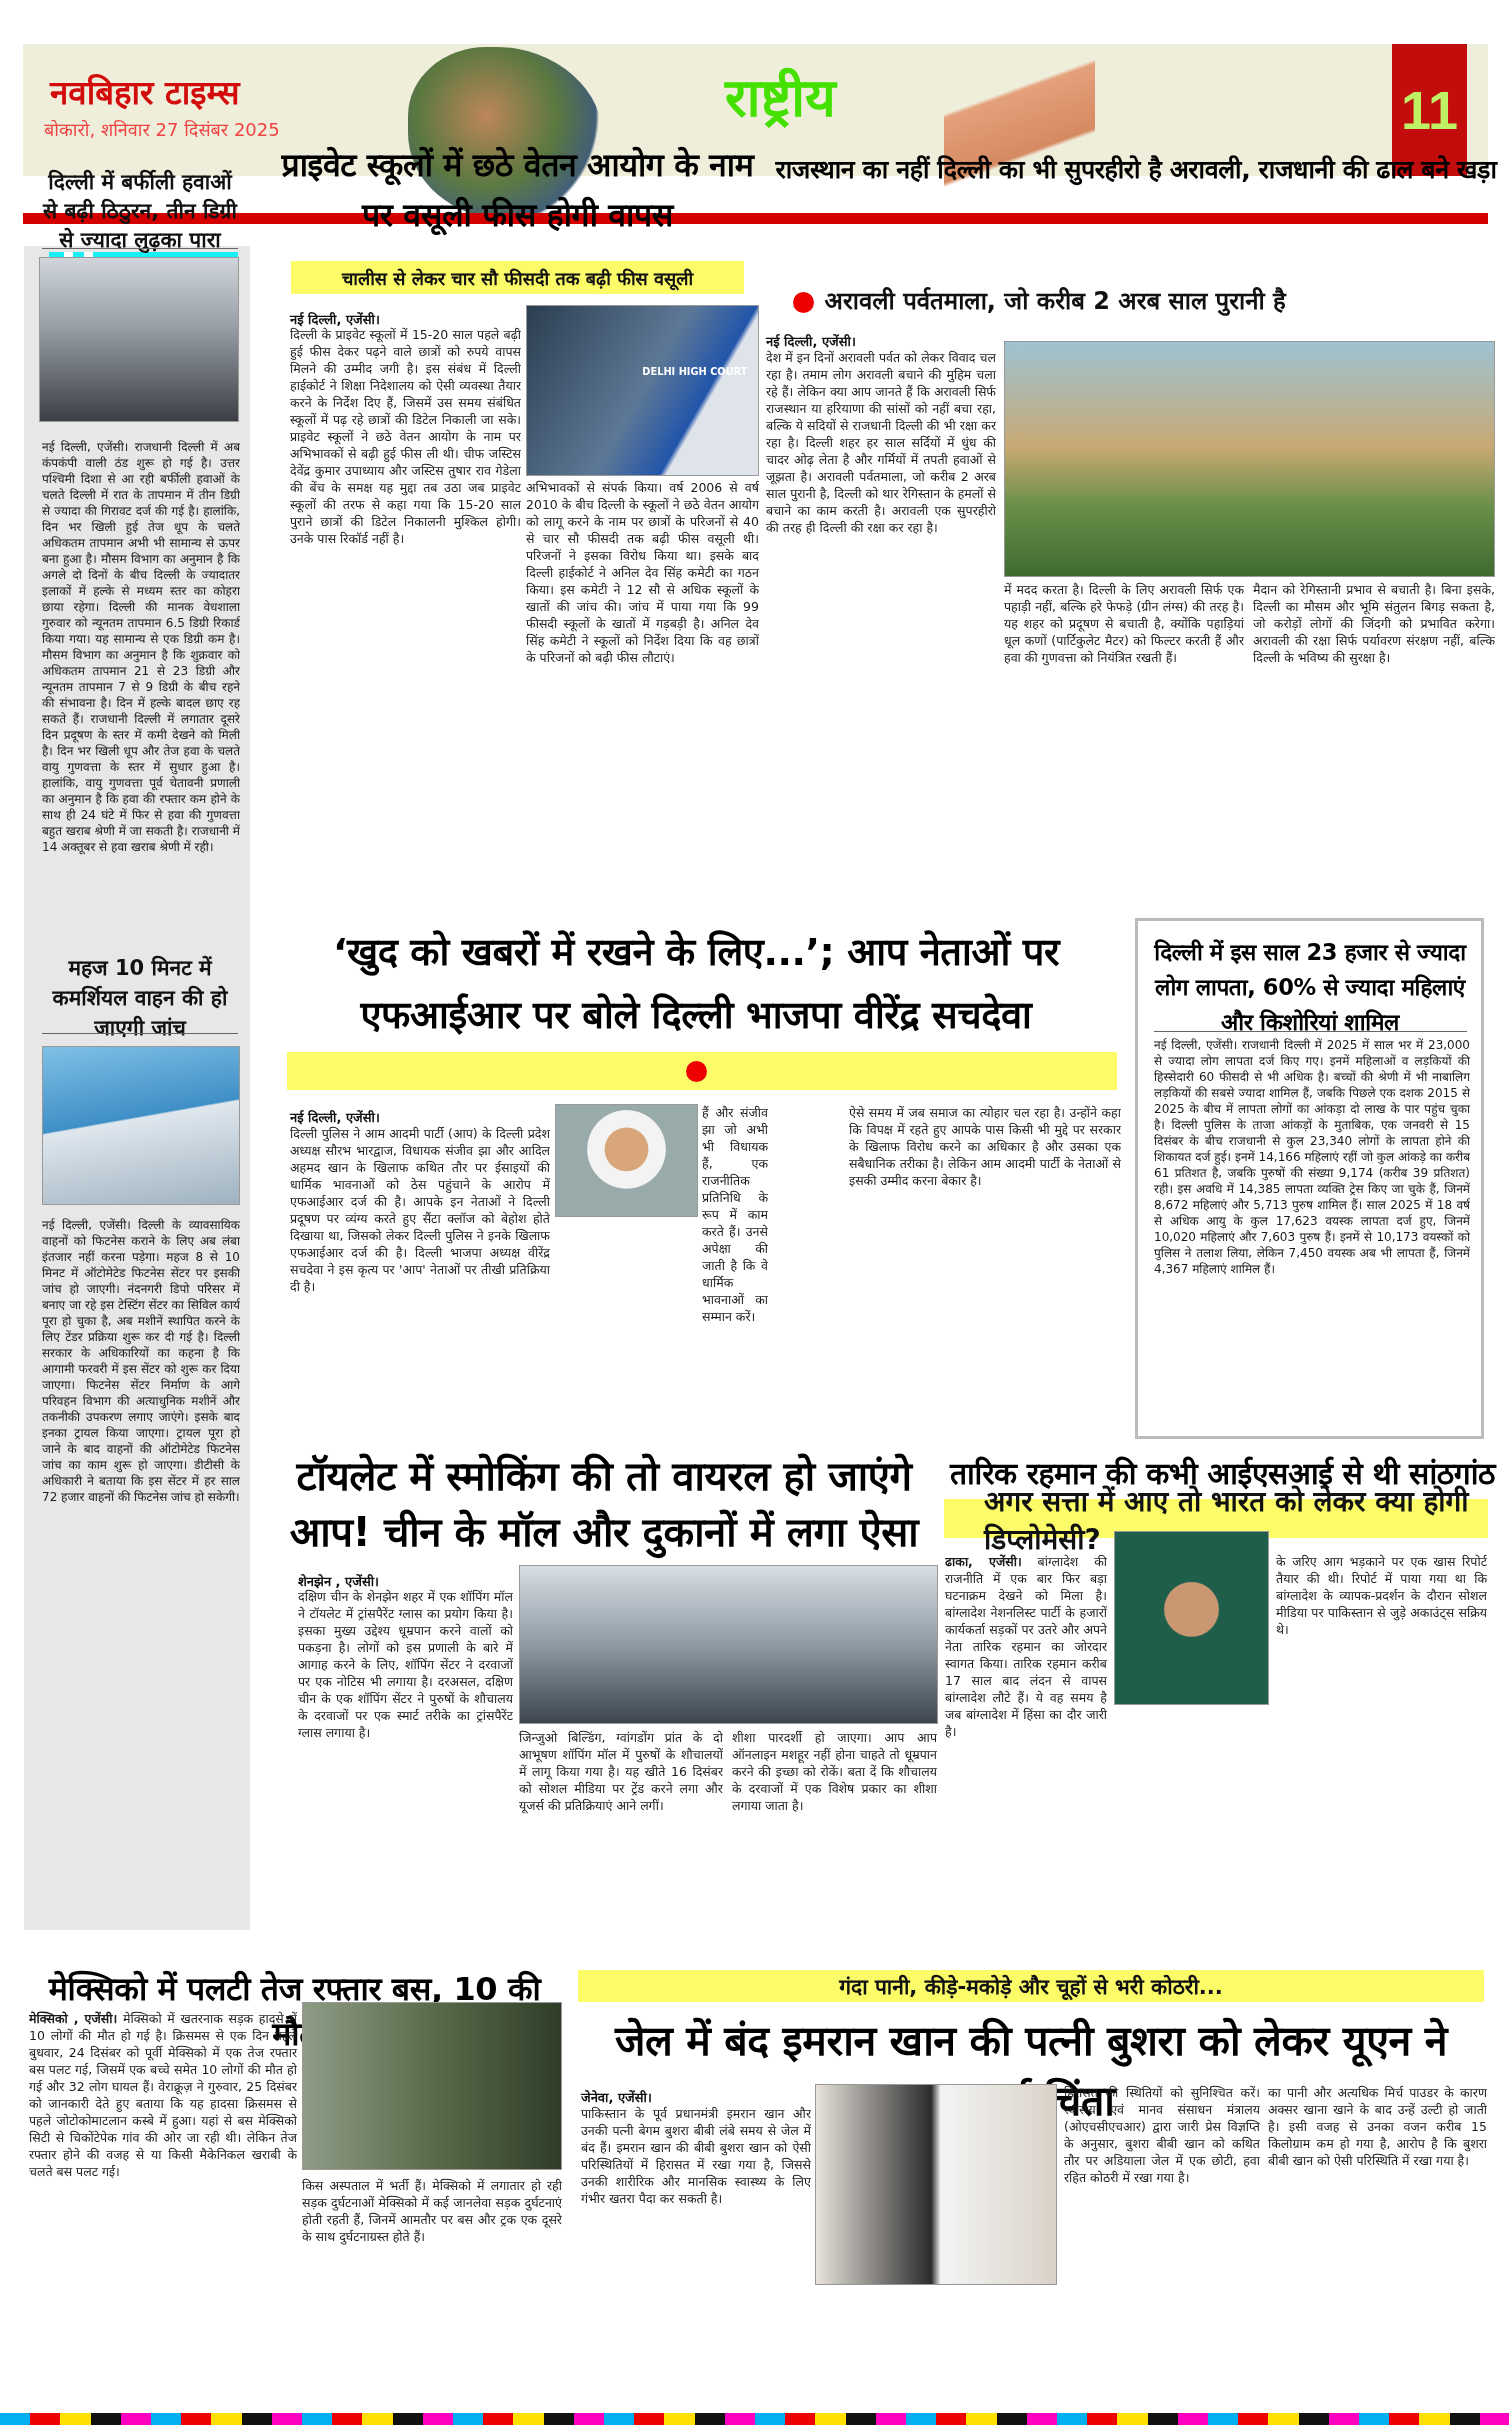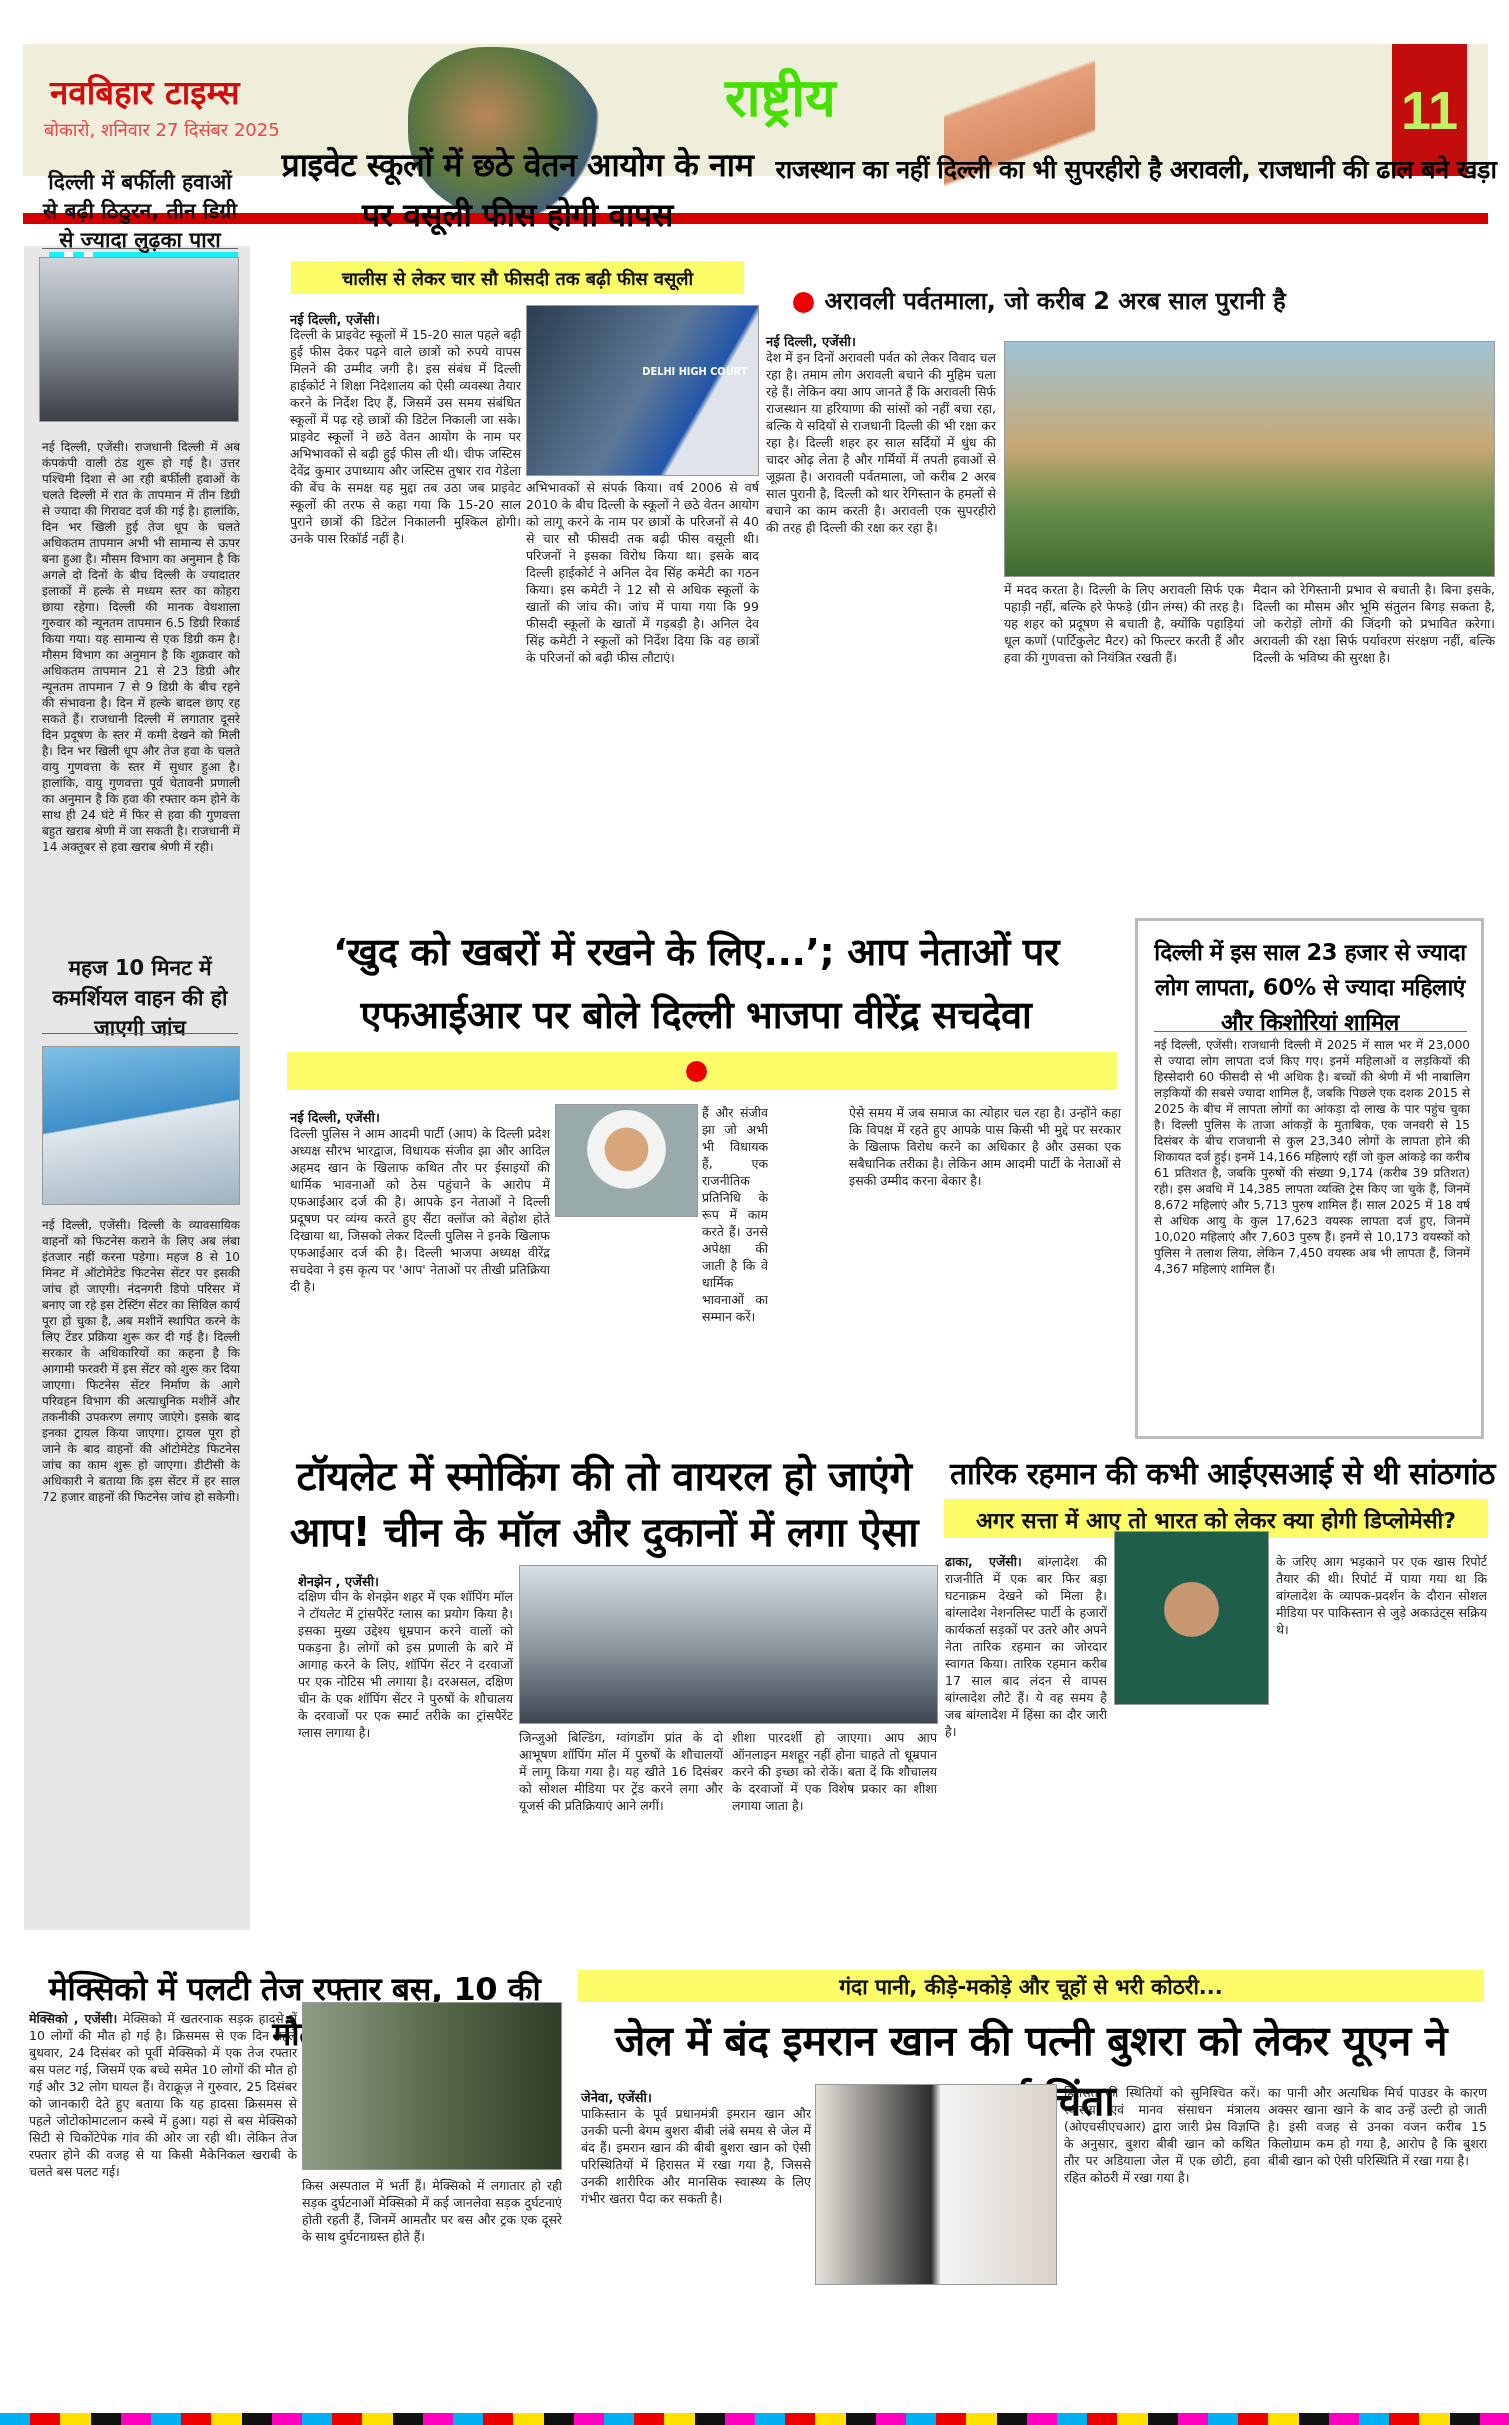--- a/index.html
+++ b/index.html
@@ -88,21 +88,21 @@
 <div class="abs body-text" style="left:1154px;top:1037px;width:316px;height:393px;font-size:12px;line-height:16px;">नई दिल्ली, एजेंसी। राजधानी दिल्ली में 2025 में साल भर में 23,000 से ज्यादा लोग लापता दर्ज किए गए। इनमें महिलाओं व लड़कियों की हिस्सेदारी 60 फीसदी से भी अधिक है। बच्चों की श्रेणी में भी नाबालिग लड़कियों की सबसे ज्यादा शामिल हैं, जबकि पिछले एक दशक 2015 से 2025 के बीच में लापता लोगों का आंकड़ा दो लाख के पार पहुंच चुका है। दिल्ली पुलिस के ताजा आंकड़ों के मुताबिक, एक जनवरी से 15 दिसंबर के बीच राजधानी से कुल 23,340 लोगों के लापता होने की शिकायत दर्ज हुई। इनमें 14,166 महिलाएं रहीं जो कुल आंकड़े का करीब 61 प्रतिशत है, जबकि पुरुषों की संख्या 9,174 (करीब 39 प्रतिशत) रही। इस अवधि में 14,385 लापता व्यक्ति ट्रेस किए जा चुके हैं, जिनमें 8,672 महिलाएं और 5,713 पुरुष शामिल हैं। साल 2025 में 18 वर्ष से अधिक आयु के कुल 17,623 वयस्क लापता दर्ज हुए, जिनमें 10,020 महिलाएं और 7,603 पुरुष हैं। इनमें से 10,173 वयस्कों को पुलिस ने तलाश लिया, लेकिन 7,450 वयस्क अब भी लापता हैं, जिनमें 4,367 महिलाएं शामिल हैं।</div>
 
 <div class="abs headline" style="left:272px;top:1448px;width:664px;font-size:40px;line-height:56px;">टॉयलेट में स्मोकिंग की तो वायरल हो जाएंगे आप! चीन के मॉल और दुकानों में लगा ऐसा सिस्टम</div>
 <div class="abs photo" style="left:519px;top:1565px;width:419px;height:159px;background:linear-gradient(180deg,#d7dee4 0%,#8f9aa3 50%,#3c4550 100%);"></div>
 <div class="abs" style="left:298px;top:1572px;font-size:13px;font-weight:bold;">शेनझेन , एजेंसी।</div>
 <div class="abs body-text" style="left:298px;top:1588px;width:215px;height:347px;">दक्षिण चीन के शेनझेन शहर में एक शॉपिंग मॉल ने टॉयलेट में ट्रांसपैरेंट ग्लास का प्रयोग किया है। इसका मुख्य उद्देश्य धूम्रपान करने वालों को पकड़ना है। लोगों को इस प्रणाली के बारे में आगाह करने के लिए, शॉपिंग सेंटर ने दरवाजों पर एक नोटिस भी लगाया है। दरअसल, दक्षिण चीन के एक शॉपिंग सेंटर ने पुरुषों के शौचालय के दरवाजों पर एक स्मार्ट तरीके का ट्रांसपैरेंट ग्लास लगाया है।</div>
 <div class="abs body-text" style="left:519px;top:1729px;width:204px;height:208px;">जिन्जुओ बिल्डिंग, ग्वांगडोंग प्रांत के दो आभूषण शॉपिंग मॉल में पुरुषों के शौचालयों में लागू किया गया है। यह खीते 16 दिसंबर को सोशल मीडिया पर ट्रेंड करने लगा और यूजर्स की प्रतिक्रियाएं आने लगीं।</div>
 <div class="abs body-text" style="left:732px;top:1729px;width:205px;height:208px;">शीशा पारदर्शी हो जाएगा। आप आप ऑनलाइन मशहूर नहीं होना चाहते तो धूम्रपान करने की इच्छा को रोकें। बता दें कि शौचालय के दरवाजों में एक विशेष प्रकार का शीशा लगाया जाता है।</div>
 
 <div class="abs headline" style="left:947px;top:1454px;width:551px;font-size:30px;line-height:39px;">तारिक रहमान की कभी आईएसआई से थी सांठगांठ</div>
-<div class="abs yellowbar" style="left:944px;top:1499px;width:544px;height:39px;font-size:22px;">अगर सत्ता में आए तो भारत को लेकर क्या होगी डिप्लोमेसी?</div>
+<div class="abs yellowbar" style="left:944px;top:1499px;width:544px;height:39px;font-size:28px;padding-left:40px;">अगर सत्ता में आए तो भारत को लेकर क्या होगी डिप्लोमेसी?</div>
 <div class="abs body-text" style="left:945px;top:1553px;width:162px;height:385px;"><b>ढाका, एजेंसी।</b> <span>बांग्लादेश की राजनीति में एक बार फिर बड़ा घटनाक्रम देखने को मिला है। बांग्लादेश नेशनलिस्ट पार्टी के हजारों कार्यकर्ता सड़कों पर उतरे और अपने नेता तारिक रहमान का जोरदार स्वागत किया। तारिक रहमान करीब 17 साल बाद लंदन से वापस बांग्लादेश लौटे हैं। ये वह समय है जब बांग्लादेश में हिंसा का दौर जारी है।</span></div>
 <div class="abs photo" style="left:1114px;top:1531px;width:155px;height:174px;background:radial-gradient(circle at 50% 45%,#c99772 0 22%,#1e5e4a 23%);"></div>
 <div class="abs body-text" style="left:1276px;top:1553px;width:211px;height:385px;">के जरिए आग भड़काने पर एक खास रिपोर्ट तैयार की थी। रिपोर्ट में पाया गया था कि बांग्लादेश के व्यापक-प्रदर्शन के दौरान सोशल मीडिया पर पाकिस्तान से जुड़े अकाउंट्स सक्रिय थे।</div>
 
 <div class="abs headline" style="left:22.6px;top:1967px;width:544px;font-size:32px;line-height:45px;">मेक्सिको में पलटी तेज रफ्तार बस, 10 की मौत</div>
 <div class="abs photo" style="left:302px;top:2002px;width:260px;height:168px;background:linear-gradient(90deg,#8e9c86 0%,#5a6b4b 50%,#2f3d28 100%);"></div>
 <div class="abs body-text" style="left:29px;top:2010px;width:268px;height:399px;"><b>मेक्सिको , एजेंसी।</b> <span>मेक्सिको में खतरनाक सड़क हादसे में 10 लोगों की मौत हो गई है। क्रिसमस से एक दिन पहले बुधवार, 24 दिसंबर को पूर्वी मेक्सिको में एक तेज रफ्तार बस पलट गई, जिसमें एक बच्चे समेत 10 लोगों की मौत हो गई और 32 लोग घायल हैं। वेराक्रूज़ ने गुरुवार, 25 दिसंबर को जानकारी देते हुए बताया कि यह हादसा क्रिसमस से पहले जोटोकोमाटलान कस्बे में हुआ। यहां से बस मेक्सिको सिटी से चिकोंटेपेक गांव की ओर जा रही थी। लेकिन तेज रफ्तार होने की वजह से या किसी मैकेनिकल खराबी के चलते बस पलट गई।</span></div>
 <div class="abs body-text" style="left:302px;top:2177px;width:260px;height:231px;">किस अस्पताल में भर्ती हैं। मेक्सिको में लगातार हो रही सड़क दुर्घटनाओं मेक्सिको में कई जानलेवा सड़क दुर्घटनाएं होती रहती हैं, जिनमें आमतौर पर बस और ट्रक एक दूसरे के साथ दुर्घटनाग्रस्त होते हैं।</div>
 
 <div class="abs yellowbar" style="left:578px;top:1970px;width:906px;height:32px;font-size:21px;">गंदा पानी, कीड़े-मकोड़े और चूहों से भरी कोठरी...</div>

